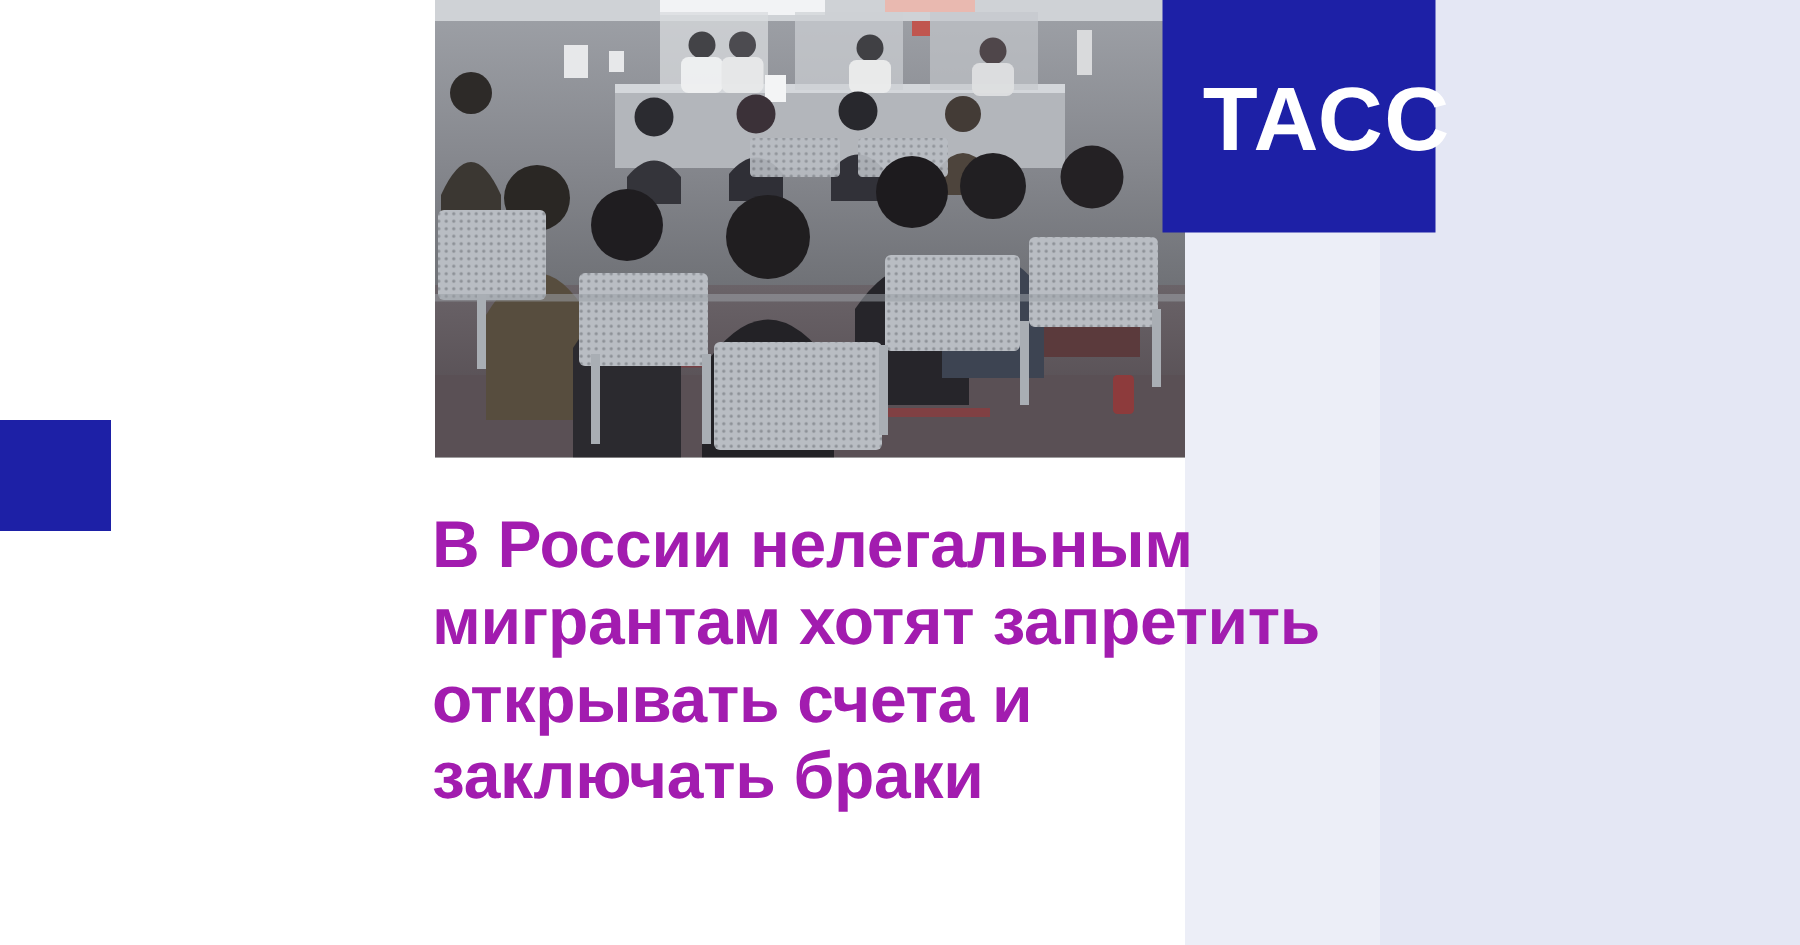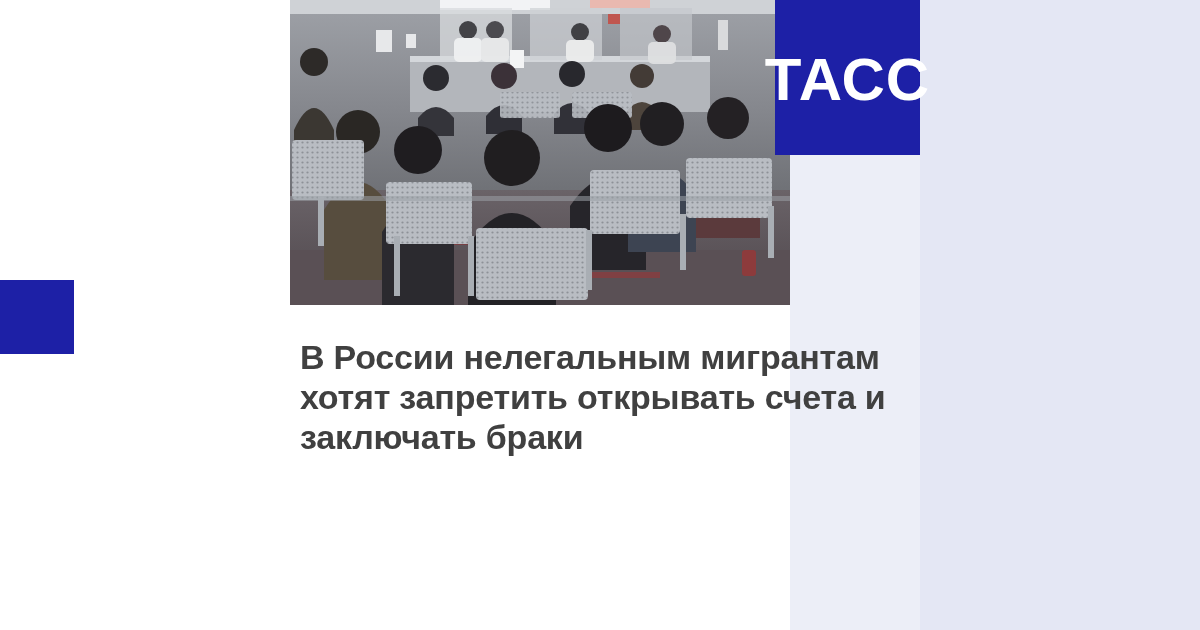--- a/index.html
+++ b/index.html
@@ -60,41 +60,42 @@
 
   
   .logo-block {
     position: absolute;
     left: 775px; top: 0;
     width: 145px; height: 155px;
     background: #1d20a6;
     display: flex;
     align-items: center;
     justify-content: center;
+    padding-left: 37px;
   }
   .logo-text {
     color: #ffffff;
     font-family: "Liberation Sans", sans-serif;
     font-weight: bold;
     font-size: 60px;
     letter-spacing: 1px;
     line-height: 1;
     margin-top: 4px;
   }
 
   
   .headline {
     position: absolute;
-    left: 300px;
+    left: 288px;
     top: 338px;
     width: 600px;
-    color: #404040;
+    color: #a21caf;
     font-family: "Liberation Sans", sans-serif;
     font-weight: bold;
-    font-size: 34px;
+    font-size: 44px;
     line-height: 1.17;
     letter-spacing: -0.2px;
     white-space: pre-line;
   }
 </style>
 </head>
 <body>
 
 <div id="card">
 

